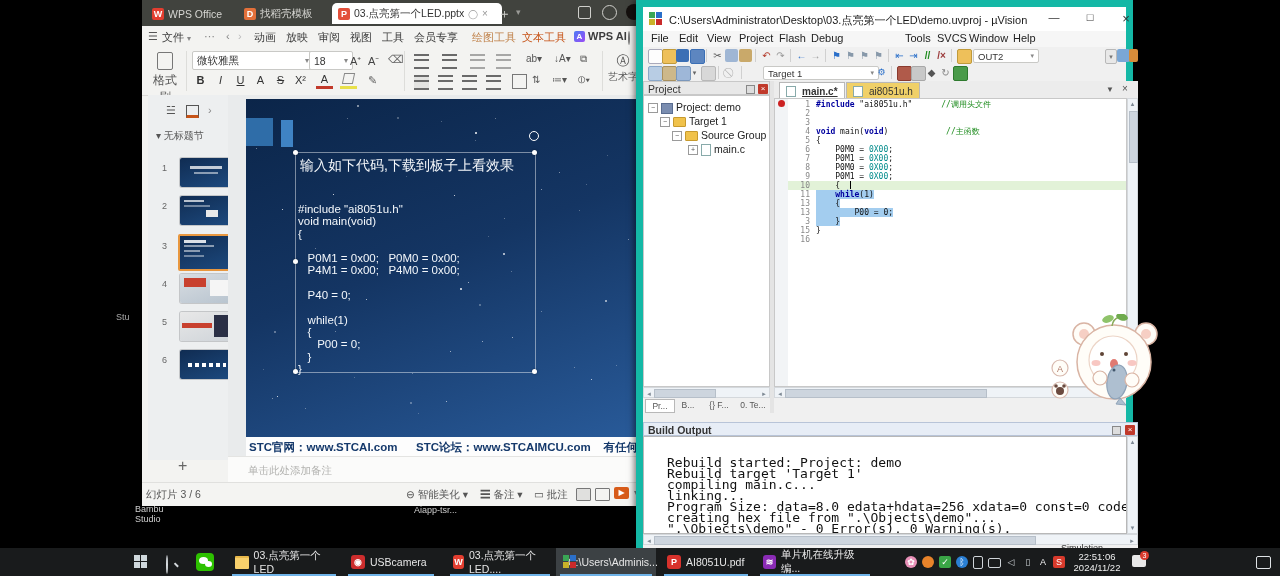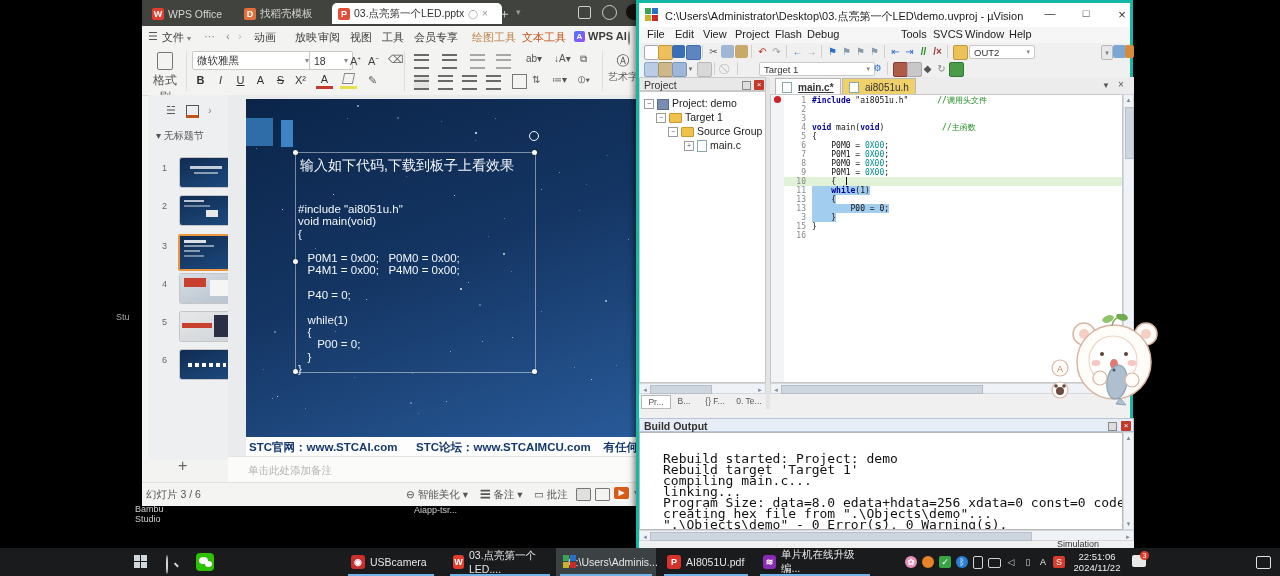--- a/index.html
+++ b/index.html
@@ -45,21 +45,21 @@
               font-family:"Liberation Sans",sans-serif;font-size:11.5px;line-height:12.3px;
               color:#f3f7fb;}
   .slide-footer{position:absolute;left:0;bottom:0;width:100%;height:19px;background:#fdfdfd;
                 font-size:11.5px;font-weight:bold;color:#15396b;text-align:right;}
   .wps-status{position:absolute;left:0;top:482px;width:100%;height:23px;background:#f4f4f2;
               border-top:1px solid #e0e0de;font-size:10.5px;color:#555;}
   .st-item{position:absolute;top:5px;}
   .mini-view{position:absolute;top:5px;width:13px;height:11px;border:1px solid #777;border-radius:1px;}
   
   .uv{position:absolute;left:636px;top:0;width:497px;height:548px;background:#f0f0f0;
-      border:3px solid #14b8a6;box-sizing:border-box;z-index:2;box-shadow:-2px 0 6px rgba(0,0,0,.5);}
+      border:7px solid #14b8a6;box-sizing:border-box;z-index:2;box-shadow:-2px 0 6px rgba(0,0,0,.5);}
   .uv-title{position:absolute;left:0;top:0;width:100%;height:24px;background:#fff;
             font-size:11px;color:#1a1a1a;}
   .uv-menu{position:absolute;left:0;top:24px;width:100%;height:16px;background:#f6f6f6;
            font-size:11px;color:#222;}
   .uv-tb{position:absolute;left:0;width:100%;height:17px;background:#f0f0f0;
          border-bottom:1px solid #dcdcdc;}
   .uvi{position:absolute;top:2px;width:13px;height:13px;border-radius:2px;font-size:10px;
        line-height:13px;text-align:center;}
   .uv-sep{position:absolute;top:2px;width:1px;height:13px;background:#d0d0d0;}
   .uv-panel-h{font-size:10.5px;color:#333;}
@@ -132,21 +132,21 @@
     <span class="abs" style="left:484px;top:4px;width:16px;height:16px;border-radius:50%;background:#14100e;"></span>
   </div>
 
   <div class="wps-menubar">
     <span class="wps-menu-item" style="left:6px;color:#555;">☰</span>
     <span class="wps-menu-item" style="left:20px;"><span>文件</span> <span style="font-size:8px;color:#888;">▾</span></span>
     <span class="wps-menu-item" style="left:62px;color:#888;">⋯</span>
     <span class="wps-menu-item" style="left:84px;color:#888;">‹</span>
     <span class="wps-menu-item" style="left:96px;color:#bbb;">›</span>
     <span class="wps-menu-item" style="left:112px;">动画</span>
-    <span class="wps-menu-item" style="left:144px;margin-left:9px;">放映</span>
+    <span class="wps-menu-item" style="left:144px;">放映</span>
     <span class="wps-menu-item" style="left:176px;">审阅</span>
     <span class="wps-menu-item" style="left:208px;">视图</span>
     <span class="wps-menu-item" style="left:240px;">工具</span>
     <span class="wps-menu-item" style="left:272px;">会员专享</span>
     <span class="wps-menu-item" style="left:330px;color:#c0824a;">绘图工具</span>
     <span class="wps-menu-item" style="left:380px;color:#c75418;border-bottom:2px solid #c75418;padding-bottom:2px;">文本工具</span>
     <span class="wps-menu-item" style="left:432px;font-weight:bold;display:flex;gap:3px;align-items:center;">
       <span class="sqicon" style="width:11px;height:11px;background:linear-gradient(135deg,#4b7bf5,#9b4bf5);line-height:11px;font-size:8px;">A</span>
       <span>WPS AI</span>
     </span>
@@ -602,20 +602,25 @@
     <span class="abs" style="left:7px;top:0;width:6px;height:6px;background:#cfd8dc;"></span>
     <span class="abs" style="left:0;top:7px;width:6px;height:6px;background:#cfd8dc;"></span>
     <span class="abs" style="left:7px;top:7px;width:6px;height:6px;background:#cfd8dc;"></span>
   </span>
   <span class="abs" style="left:166px;top:8px;"><span class="magnifier"></span></span>
   <span class="abs" style="left:196px;top:5px;width:18px;height:18px;background:#2dc100;border-radius:4px;">
     <span class="abs" style="left:3px;top:4px;width:9px;height:7px;background:#fff;border-radius:50%;"></span>
     <span class="abs" style="left:9px;top:8px;width:7px;height:6px;background:#fff;border-radius:50%;"></span>
   </span>
 
+  <div class="tb-app" style="left:228px;width:112px;">
+    <span style="display:inline-block;width:15px;height:11px;background:#f7d06c;border-radius:1px;border-top:2px solid #e8b84a;"></span>
+    <span>03.点亮第一个LED</span>
+      <span class="underline"></span>
+  </div>
   <div class="tb-app" style="left:344px;width:94px;">
     <span class="sqicon" style="width:14px;height:14px;background:#cc2d2d;line-height:14px;border-radius:3px;">◉</span>
     <span>USBcamera</span>
       <span class="underline"></span>
   </div>
   <div class="tb-app" style="left:446px;width:108px;">
     <span class="sqicon" style="width:14px;height:14px;background:#e33e30;line-height:14px;border-radius:3px;">W</span>
     <span>03.点亮第一个LED....</span>
       <span class="underline"></span>
   </div>

